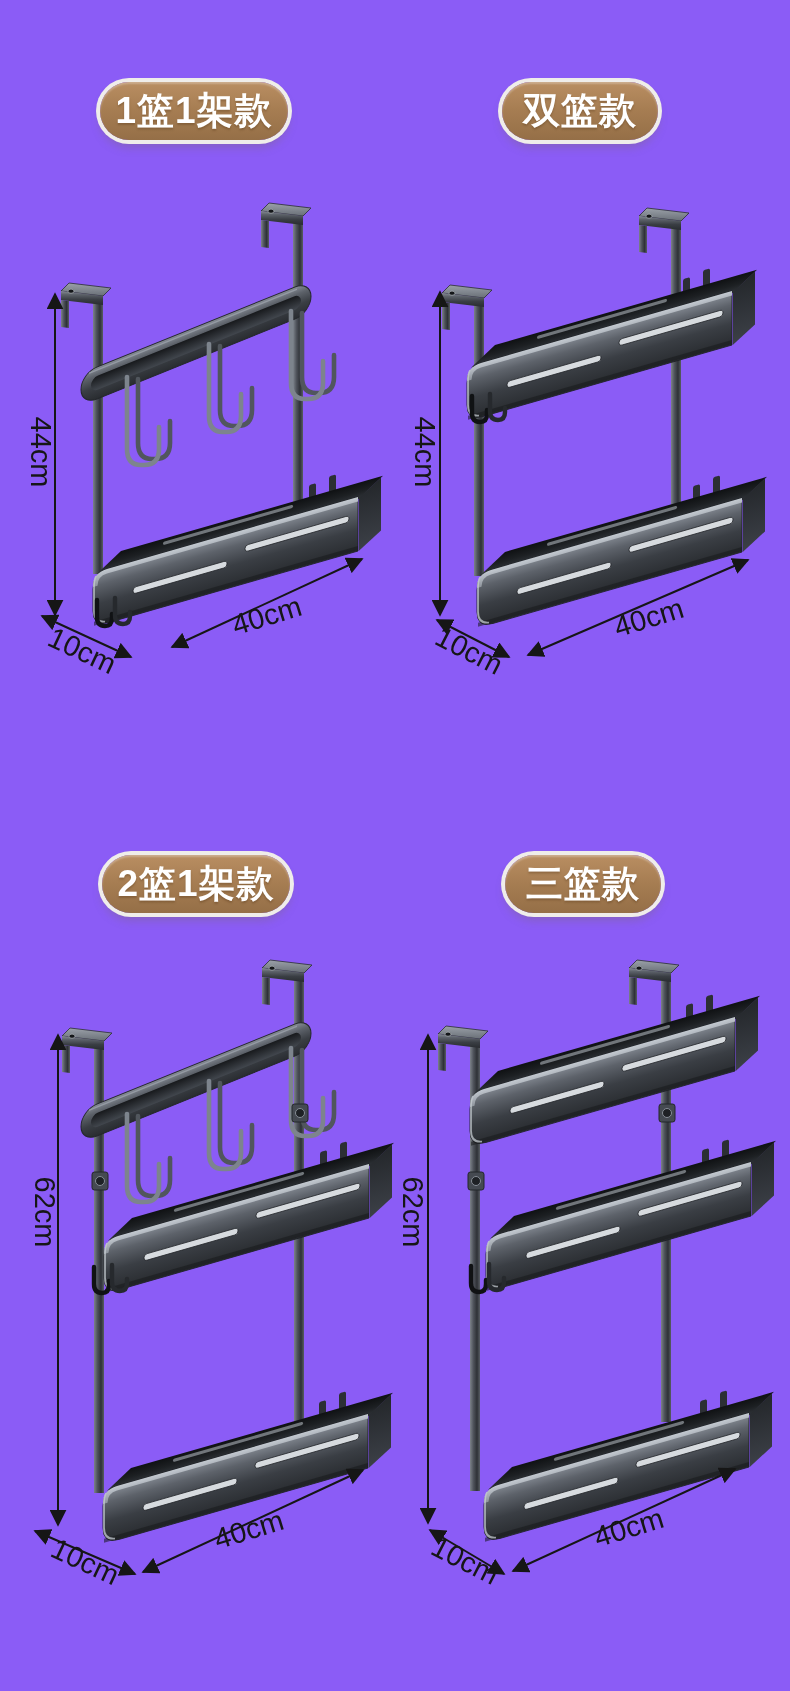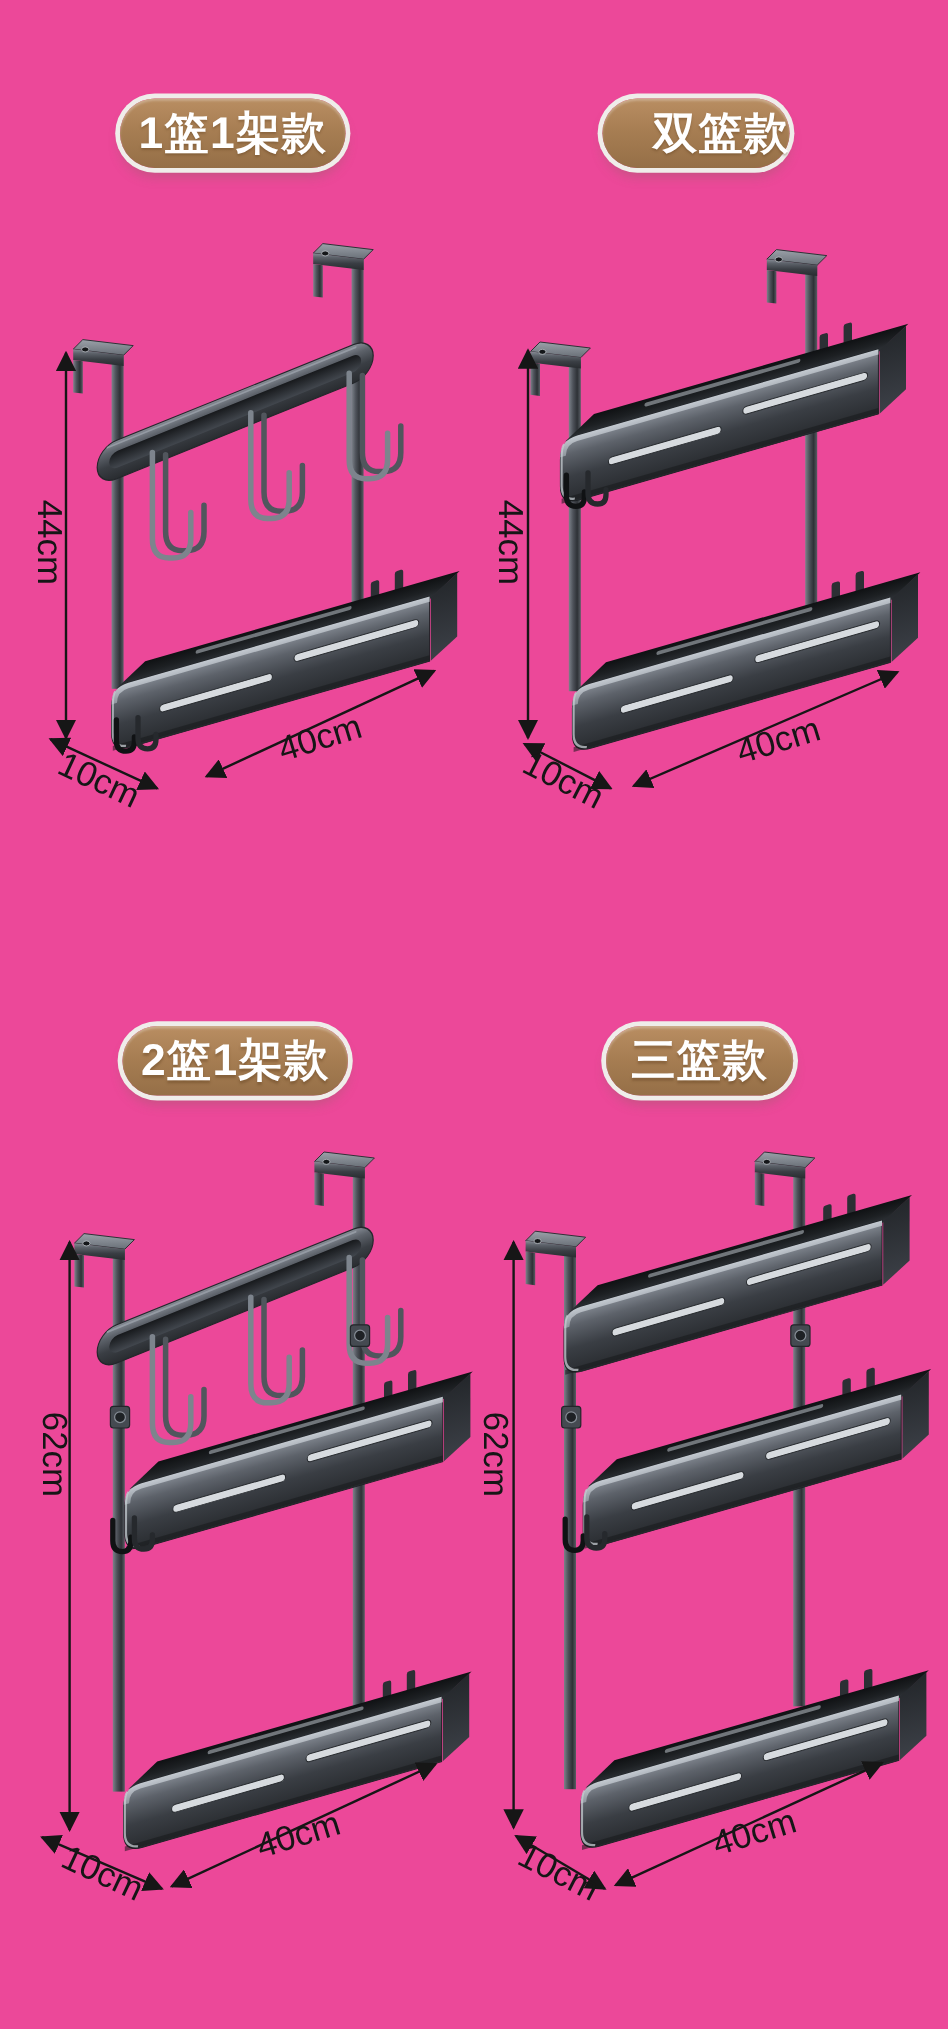--- a/index.html
+++ b/index.html
@@ -1,25 +1,25 @@
 <!DOCTYPE html>
 <html><head>
 <meta charset="utf-8">
 <style>
   html,body{margin:0;padding:0;}
-  .page{position:relative;width:790px;height:1691px;background:#ec4899;overflow:hidden;
+  .page{position:relative;width:790px;height:1691px;background:#8b5cf6;overflow:hidden;
         font-family:"Liberation Sans","DejaVu Sans",sans-serif;}
   .stage{position:absolute;left:0;top:0;width:790px;height:1691px;}
   .badge{position:absolute;display:flex;align-items:center;justify-content:center;
          border-radius:30px;color:#fff;font-weight:700;font-size:37px;letter-spacing:1px;
          background:linear-gradient(180deg,#b98e62 0%,#a67d52 48%,#956f47 100%);
          box-shadow:0 0 0 4px #efedea,0 7px 10px rgba(120,105,90,.35),inset 0 2px 2px rgba(255,255,255,.28);
          text-shadow:0 2px 2px rgba(90,58,25,.35);white-space:nowrap;}
   .badge.b1{left:100px;top:82px;width:188px;height:58px;}
-  .badge.b2{left:502px;top:82px;width:156px;height:58px;justify-content:flex-end;}
+  .badge.b2{left:502px;top:82px;width:156px;height:58px;}
   .badge.b3{left:102px;top:855px;width:188px;height:58px;text-align:right;}
   .badge.b4{left:505px;top:855px;width:156px;height:58px;text-align:center;}
   .dim{position:absolute;color:#161616;font-size:29px;white-space:nowrap;
        transform:translate(-50%,-50%);line-height:1;}
   .r90{transform:translate(-50%,-50%) rotate(90deg);}
   .r25{transform:translate(-50%,-50%) rotate(25deg);}
   .r27{transform:translate(-50%,-50%) rotate(27deg);}
   .rm17{transform:translate(-50%,-50%) rotate(-17deg);}
 </style>
 </head>

